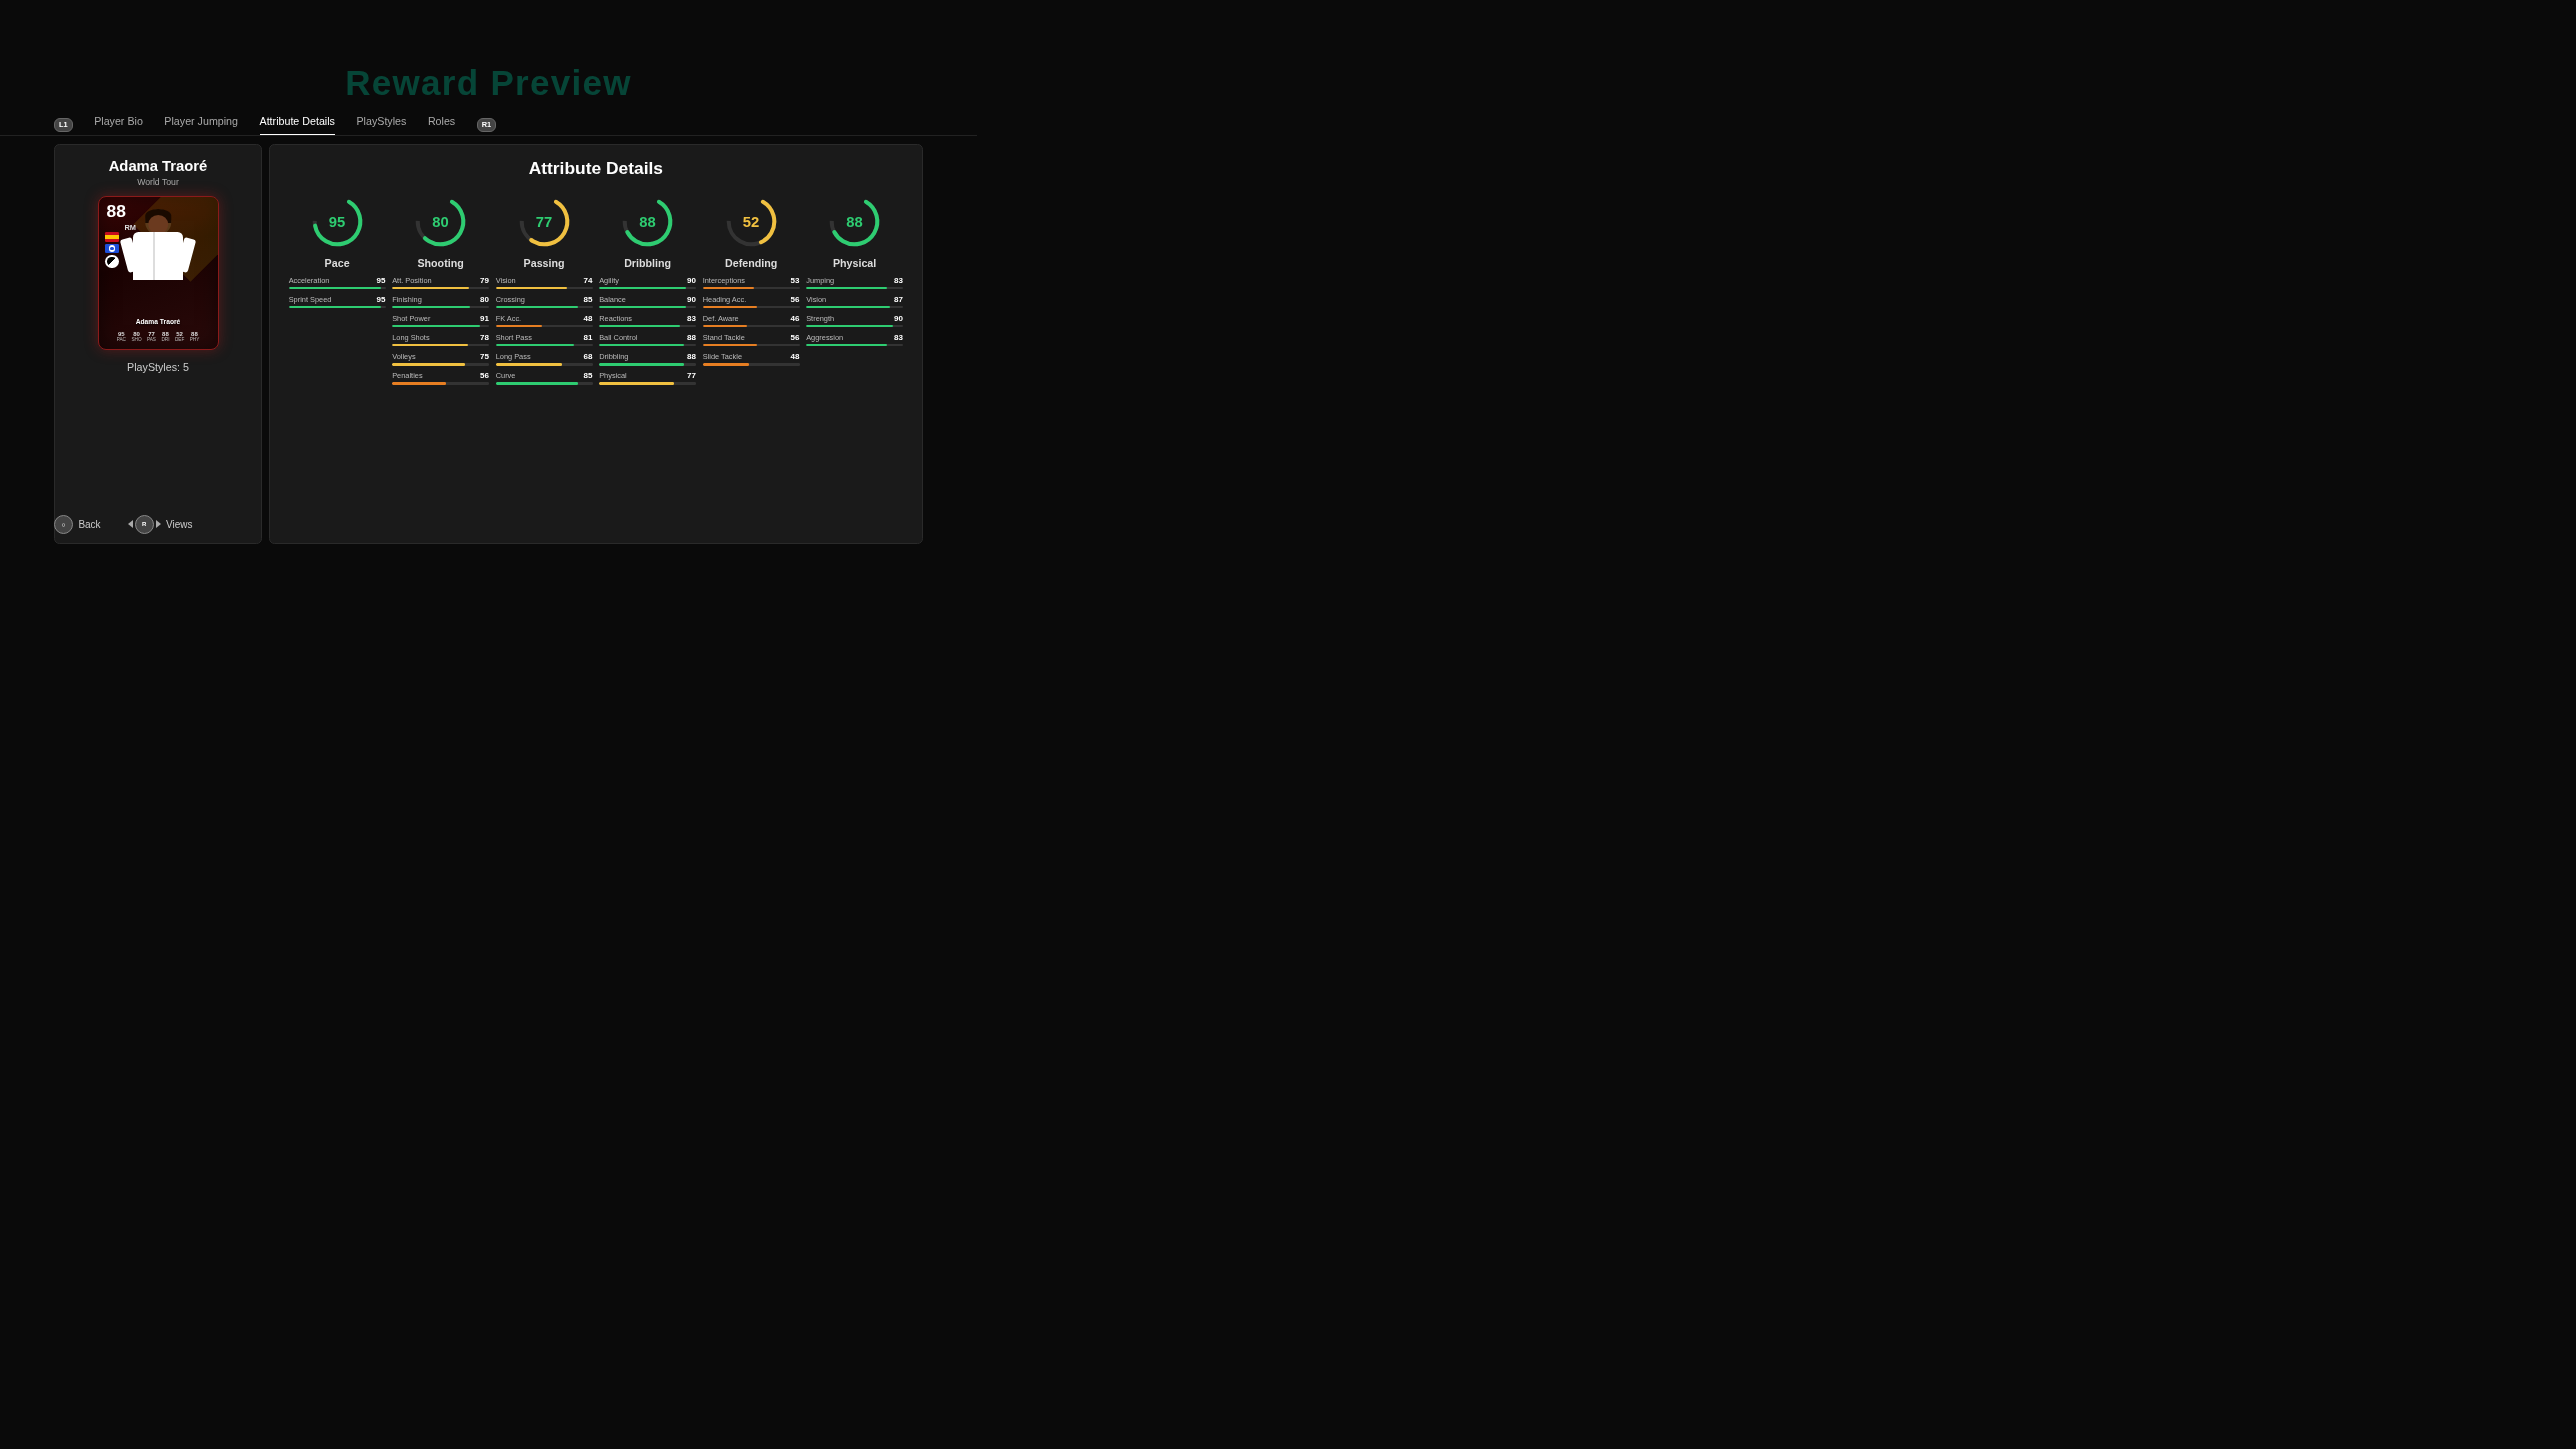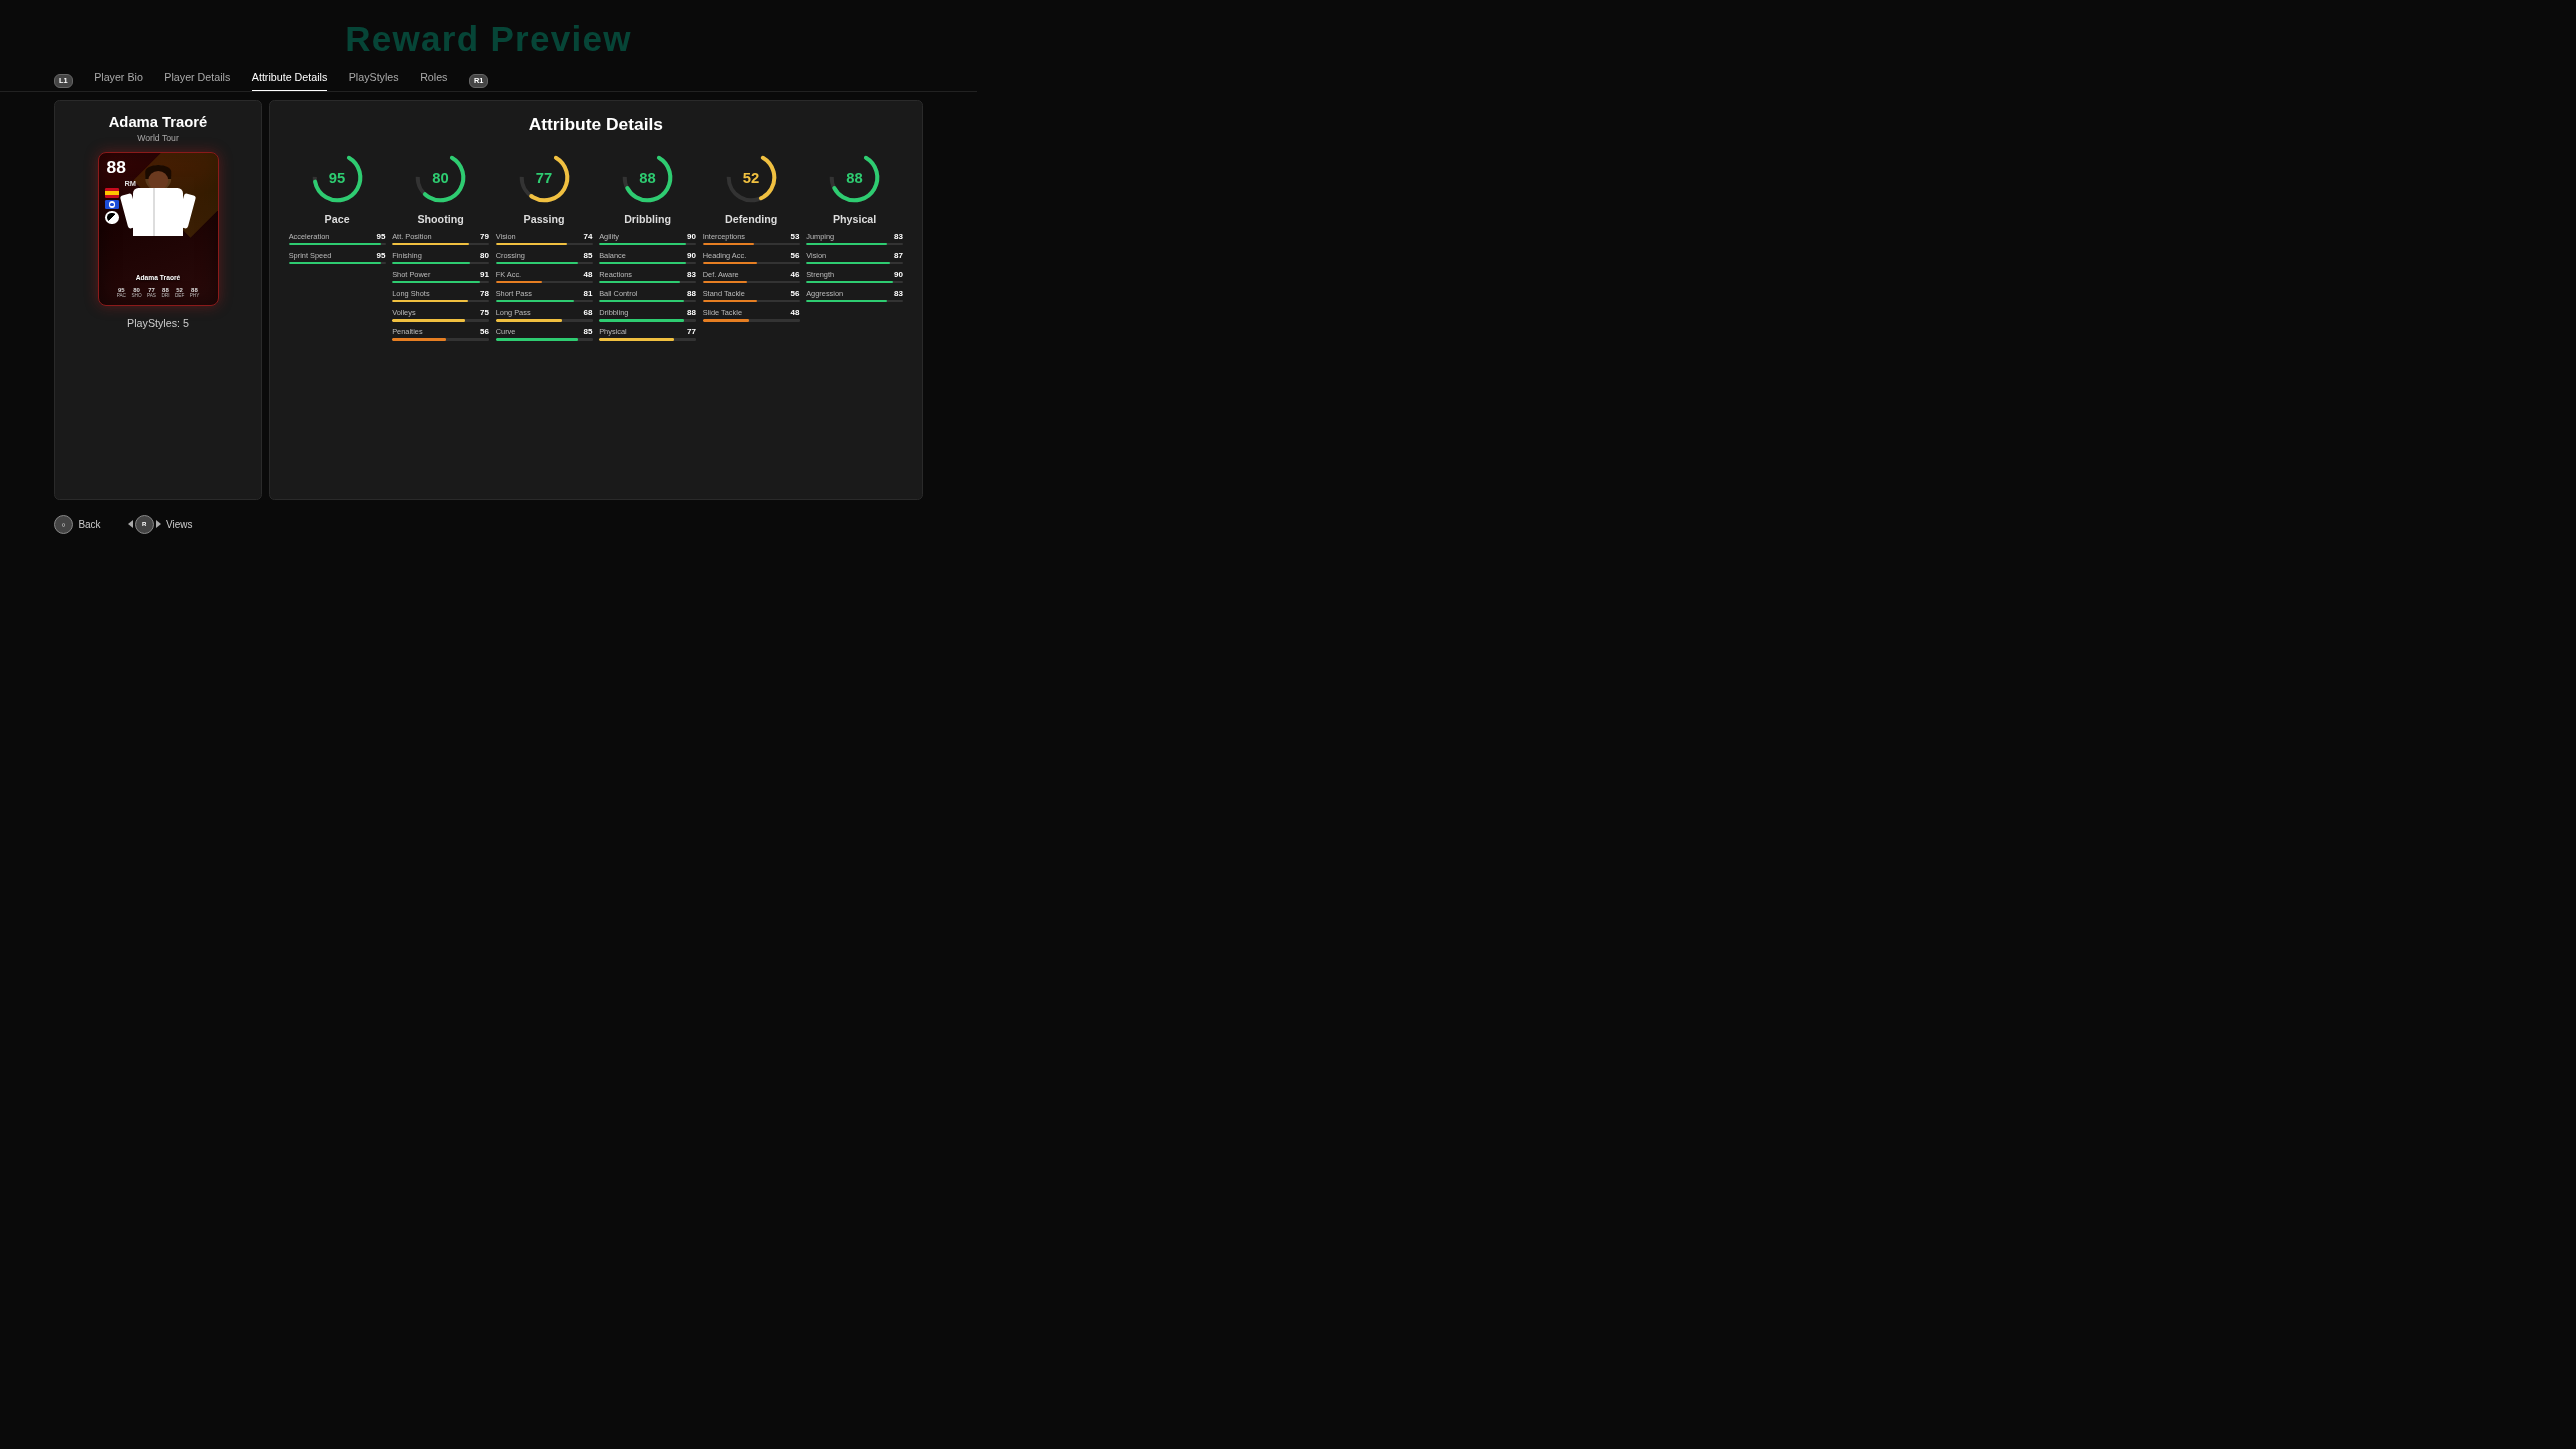--- a/index.html
+++ b/index.html
@@ -14,20 +14,21 @@
     }
 
     
     .page-title {
       text-align: center;
       padding-top: 19px;
       font-size: 35px;
       font-weight: 700;
       color: rgba(0,180,140,0.35);
       letter-spacing: 1.3px;
+      margin-top: 44px;
     }
 
     
     .nav-tabs {
       display: flex;
       align-items: center;
       gap: 21.5px;
       padding: 12px 54px 0 54px;
       border-bottom: 0.7px solid rgba(255,255,255,0.1);
       margin-bottom: 0;
@@ -367,21 +368,21 @@
     .arrow-right { border-left: 5.4px solid #aaa; }
   </style>
 </head>
 <body>
 
 <div class="page-title">Reward Preview</div>
 
 <div class="nav-tabs">
   <span class="nav-badge">L1</span>
   <span class="nav-tab">Player Bio</span>
-  <span class="nav-tab">Player Details</span>
+  <span class="nav-tab">Player Jumping</span>
   <span class="nav-tab active">Attribute Details</span>
   <span class="nav-tab">PlayStyles</span>
   <span class="nav-tab">Roles</span>
   <span class="nav-badge">R1</span>
 </div>
 
 <div class="main-content">
 
   <div class="player-panel">
     <div class="player-name">Adama Traoré</div>

